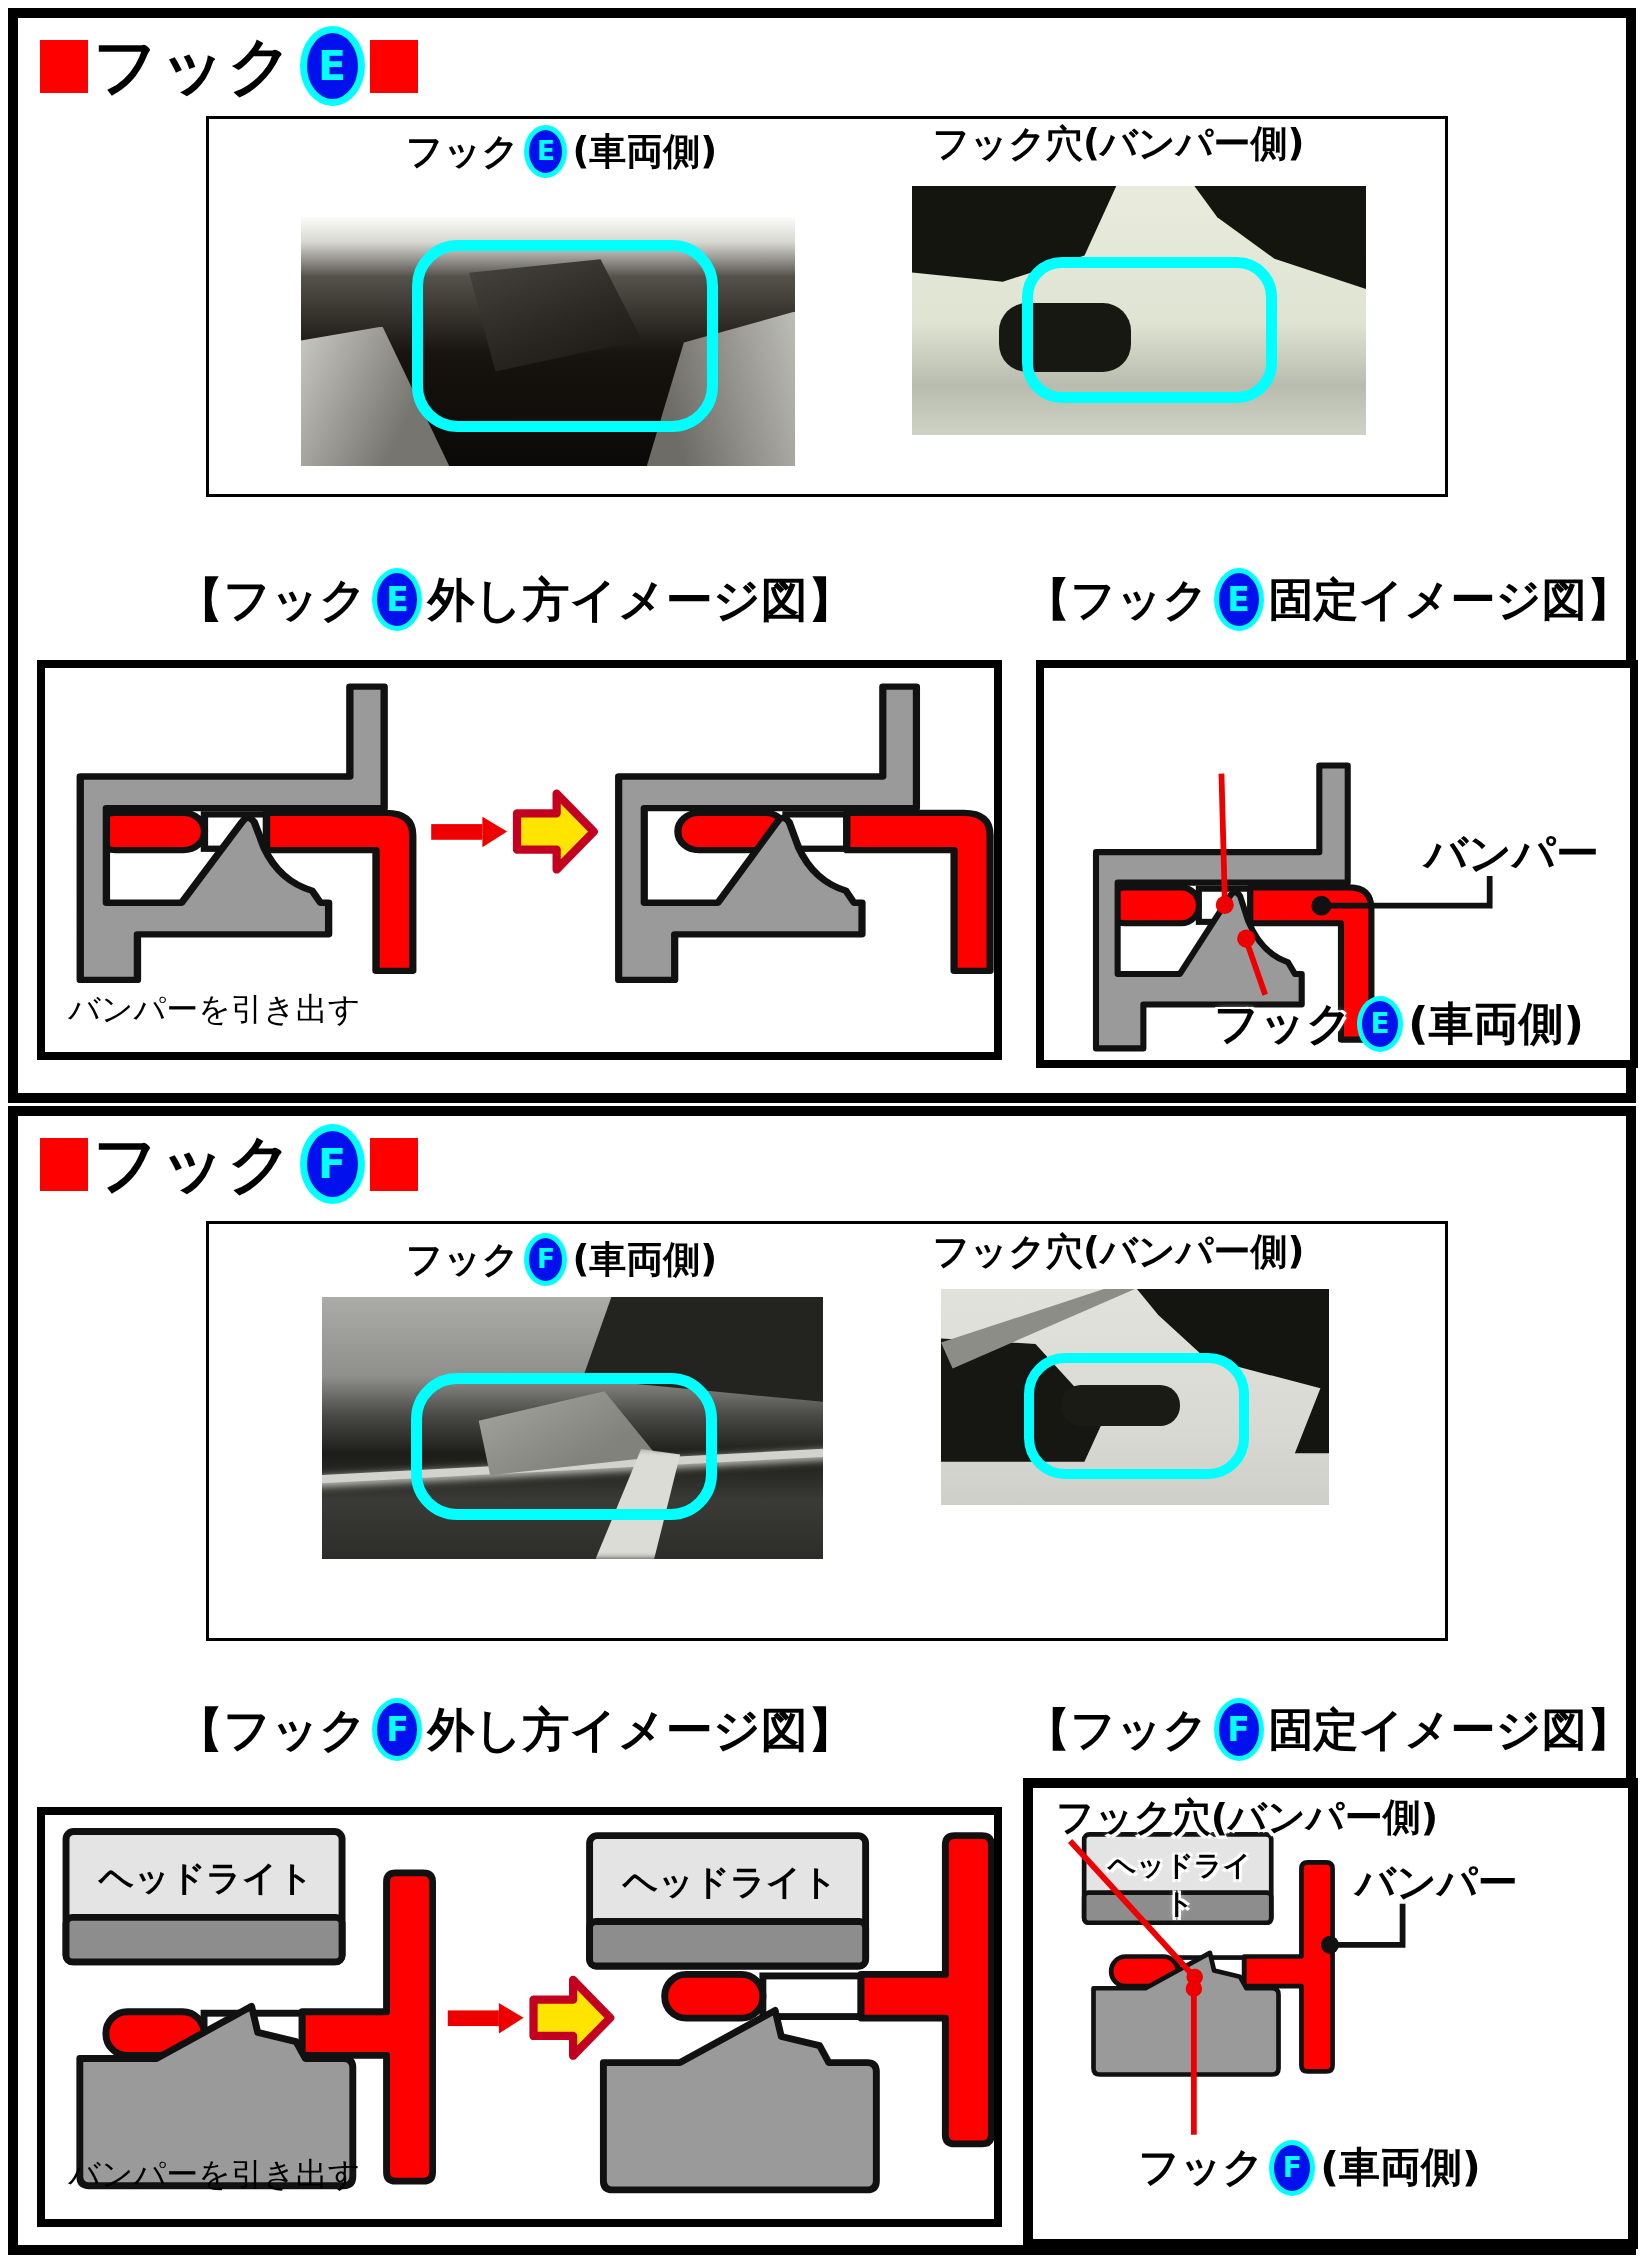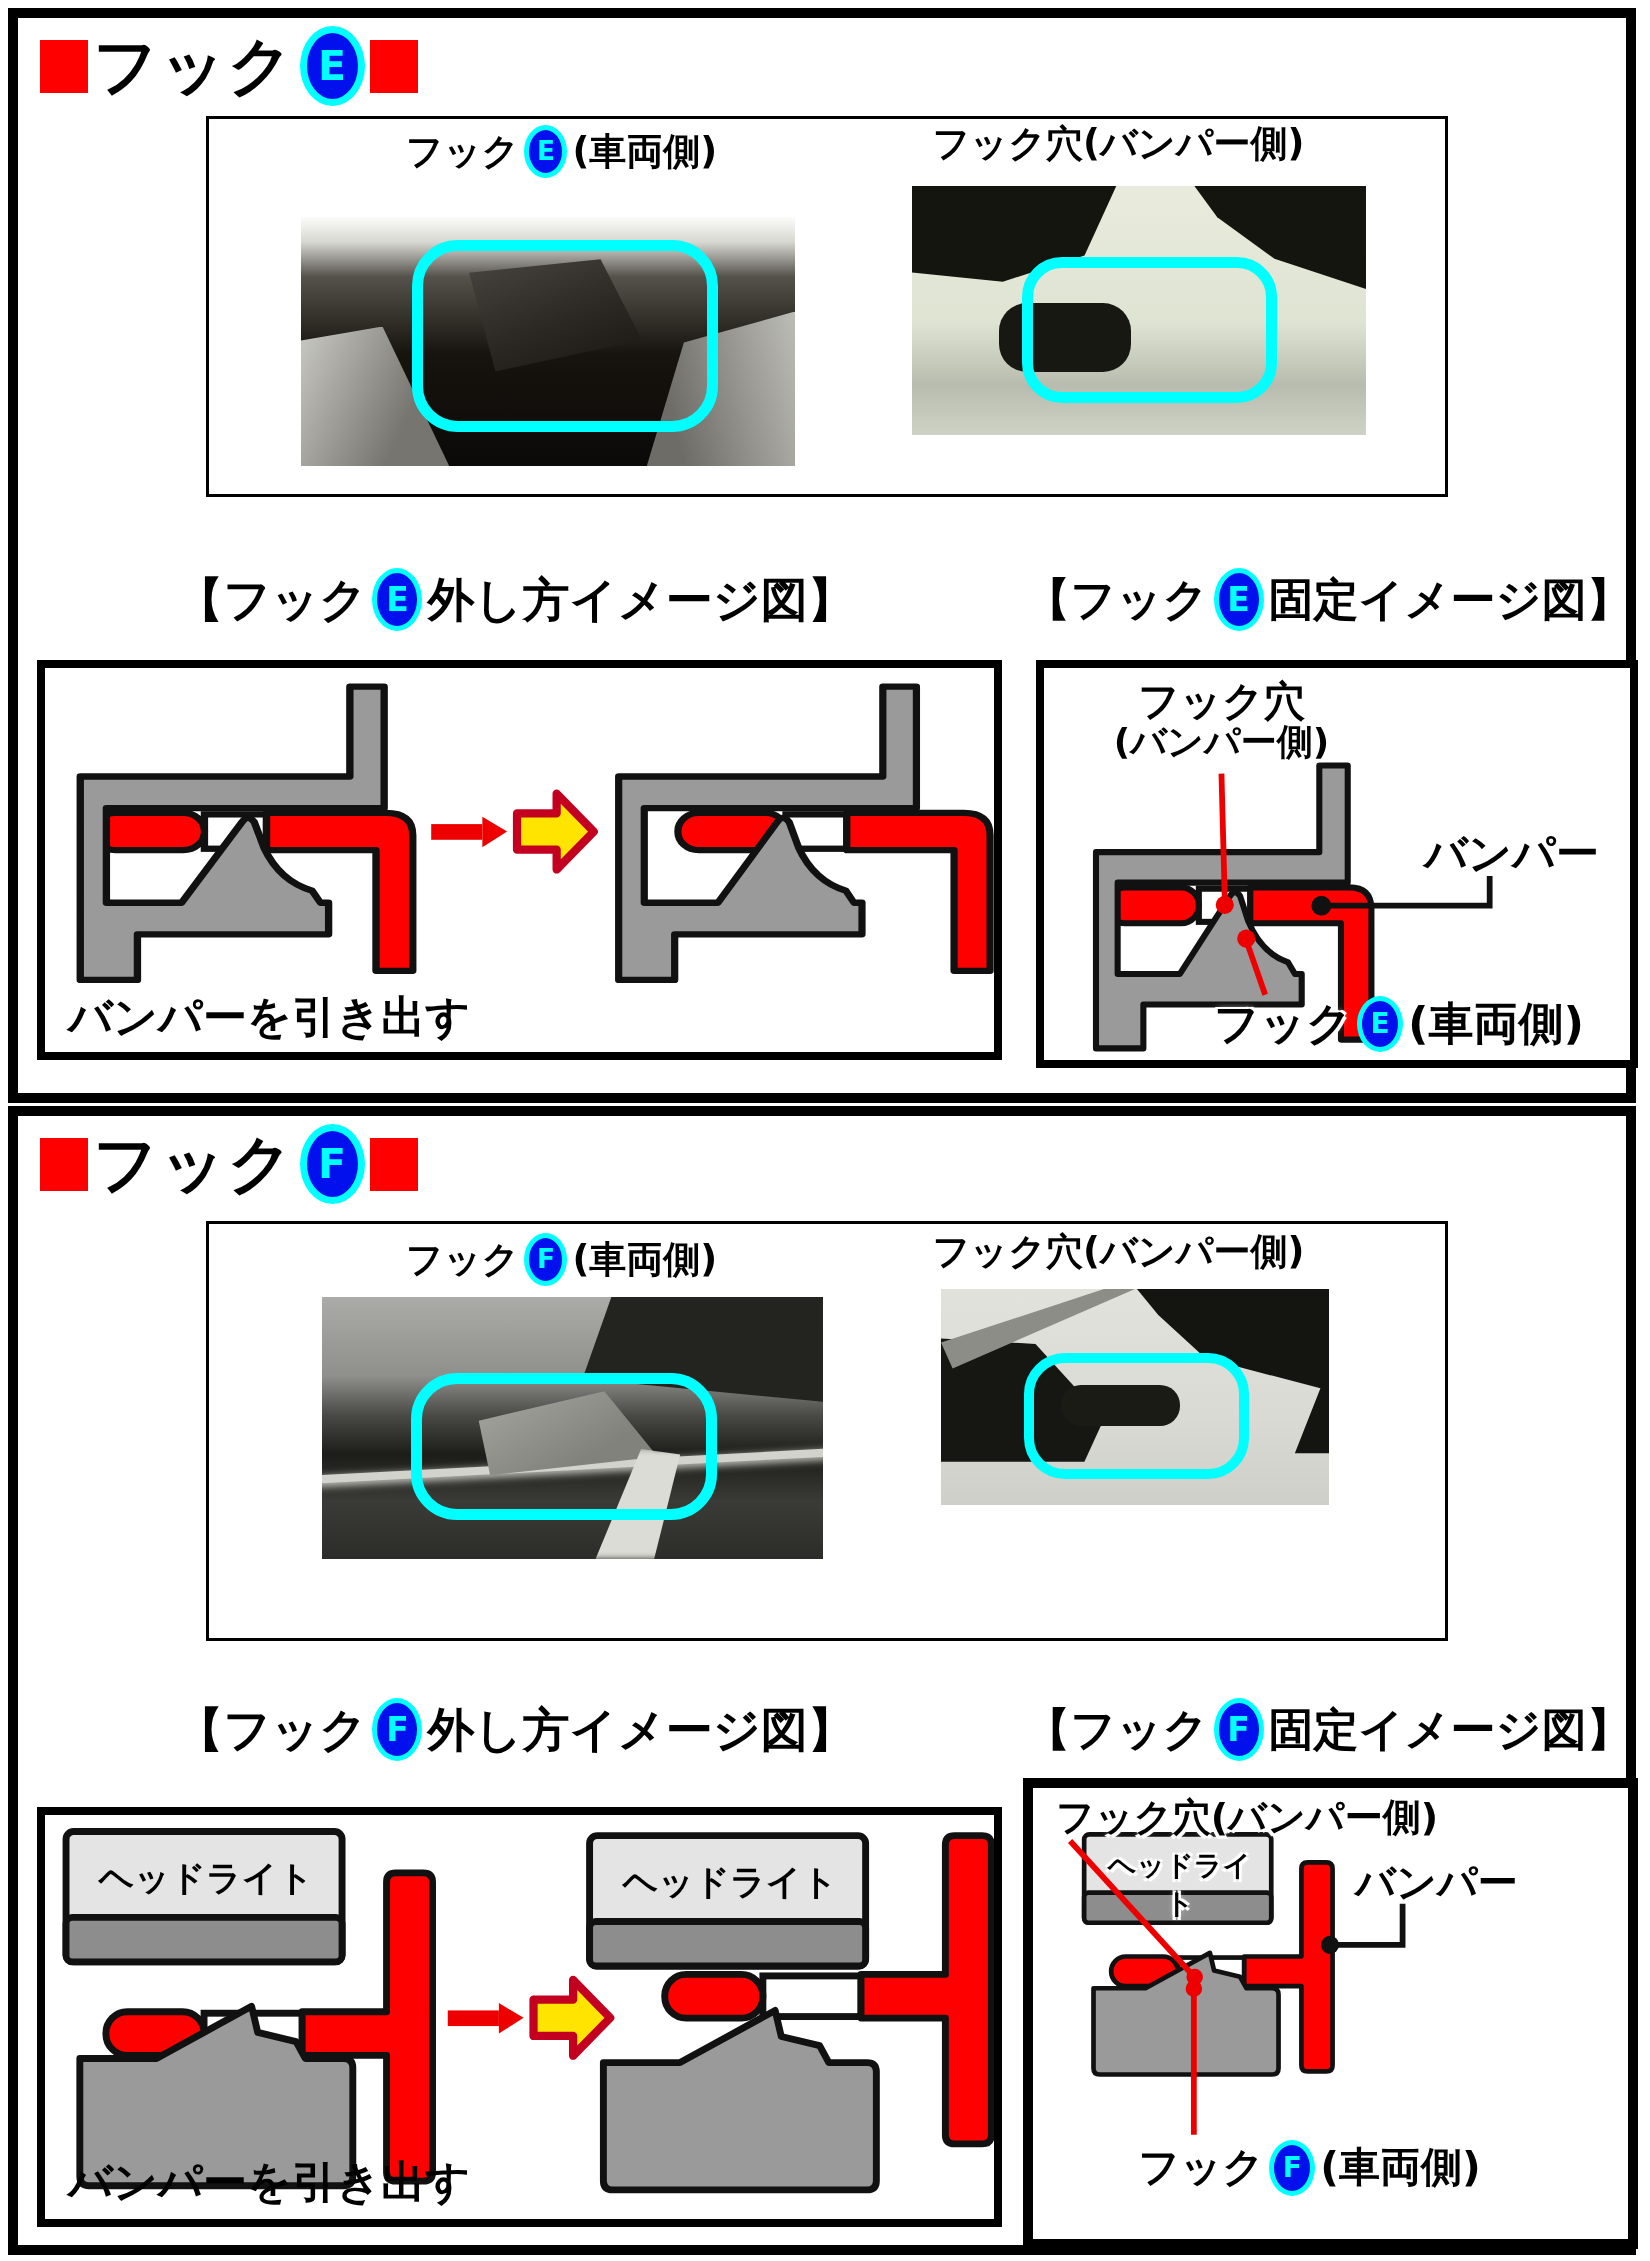--- a/index.html
+++ b/index.html
@@ -18,21 +18,21 @@
   .halo{text-shadow:2.5px 2.5px 0 #fff,-2.5px -2.5px 0 #fff,2.5px -2.5px 0 #fff,-2.5px 2.5px 0 #fff,0 0 6.6px #fff;}
   .redsq{width:48px;height:53px;background:#ff0000;display:inline-block;}
   .badge{display:inline-flex;align-items:center;justify-content:center;
          background:#0310ee;color:#00ffff;border-radius:50%;font-weight:900;line-height:1;}
   .badge-title{width:51px;height:66px;border:7.4px solid #00ffff;font-size:41px;}
   .badge-cap{width:33px;height:43px;border:5px solid #00ffff;font-size:26.4px;}
   .badge-head{width:40px;height:53px;border:5.8px solid #00ffff;font-size:33px;}
   .badge-lbl{width:36px;height:46px;border:5px solid #00ffff;font-size:28px;}
   .photo{position:absolute;overflow:hidden;}
   .ring{position:absolute;border:11.6px solid #00ffff;border-radius:46px;}
-  .capt{font-size:44px;font-weight:700;}
+  .capt{font-size:32px;font-weight:400;}
   svg{position:absolute;left:0;top:0;}
 </style>
 </head>
 <body>
 
 <svg width="0" height="0" style="position:absolute" aria-hidden="true">
   <defs>
     <g id="e-gray">
       <path d="M358,10 H400 V183 H60 V318 H152 L226,203 Q233,191 241,203 L253,240 Q272,287 312,301 L322,318 H332 V363 H98 V428 H28 V138 H358 Z" fill="#9a9a9a" stroke="#111" stroke-width="9" stroke-linejoin="round"></path>
     </g>
@@ -132,24 +132,20 @@
       <use href="#e-red"></use>
         <use href="#e-gray"></use>
     </g>
     <polyline points="215,128 219,280" stroke="#ee0000" stroke-width="7" fill="none"></polyline>
     <circle cx="219" cy="287" r="11" fill="#ee0000"></circle>
     <polyline points="540,252 540,288 342,288" stroke="#111" stroke-width="7" fill="none"></polyline>
     <circle cx="336" cy="288" r="12" fill="#111"></circle>
     <polyline points="245,330 268,396" stroke="#ee0000" stroke-width="7" fill="none"></polyline>
     <circle cx="245" cy="328" r="11" fill="#ee0000"></circle>
   </svg>
-  <div class="abs lbl halo" style="left:33px;top:11.6px;width:289px;text-align:center;">
-    <div>フック穴</div>
-    <div style="font-size:36px;">(バンパー側)</div>
-  </div>
   <div class="abs lbl halo" style="left:380px;top:163px;font-size:43px;">バンパー</div>
   <div class="abs row" style="left:124px;top:328px;width:462px;">
     <span class="lbl halo" style="font-size:45px;">フック</span>
     <span class="badge badge-lbl">E</span>
     <span class="lbl halo" style="font-size:45px;">(車両側)</span>
   </div>
 </div>
 
 <div class="box" style="left:8.3px;top:1106px;width:1608px;height:1129px;"></div>
 

